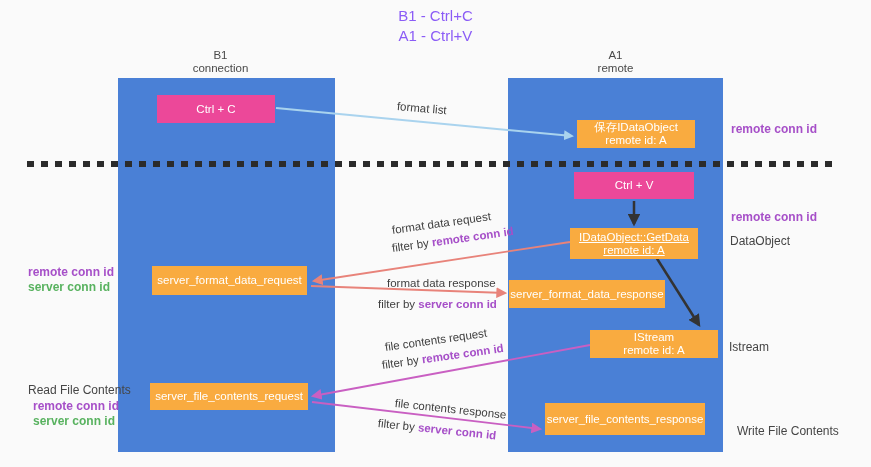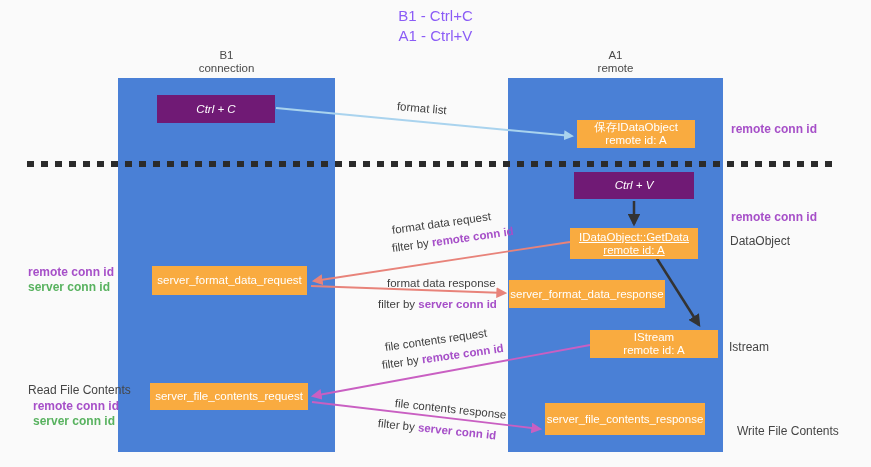--- a/index.html
+++ b/index.html
@@ -12,34 +12,34 @@
     background:#fafafa;
   }
   .title{
     position:absolute;left:0;top:6px;width:871px;text-align:center;
     font-size:15px;color:#8b5cf6;line-height:20px;
   }
   .col-header{
     position:absolute;top:49px;text-align:center;
     font-size:11.5px;color:#4a4a4a;line-height:13px;
   }
-  .col-header.left{left:118px;width:217px;}
+  .col-header.left{left:112px;width:217px;}
   .col-header.right{left:508px;width:215px;}
   .column{
     position:absolute;top:78px;height:374px;background:#4a80d6;
   }
   .column.left{left:118px;width:217px;}
   .column.right{left:508px;width:215px;}
   .box{
     position:absolute;display:flex;flex-direction:column;
     align-items:center;justify-content:center;
     color:#ffffff;font-size:11.5px;line-height:13px;text-align:center;
     box-sizing:border-box;
   }
-  .green{background:#701a75;font-style:italic;}
+  .green{background:#ec4899;}
   .orange{background:#f9ab40;}
   .b-ctrlc{left:157px;top:95px;width:118px;height:28px;}
   .b-savedo{left:577px;top:120px;width:118px;height:28px;}
   .b-ctrlv{left:574px;top:172px;width:120px;height:27px;}
   .b-getdata{left:570px;top:228px;width:128px;height:31px;text-decoration:underline;}
   .b-sfdreq{left:152px;top:266px;width:155px;height:29px;}
   .b-sfdresp{left:509px;top:280px;width:156px;height:28px;}
   .b-istream{left:590px;top:330px;width:128px;height:28px;}
   .b-sfcreq{left:150px;top:383px;width:158px;height:27px;}
   .b-sfcresp{left:545px;top:403px;width:160px;height:32px;}

